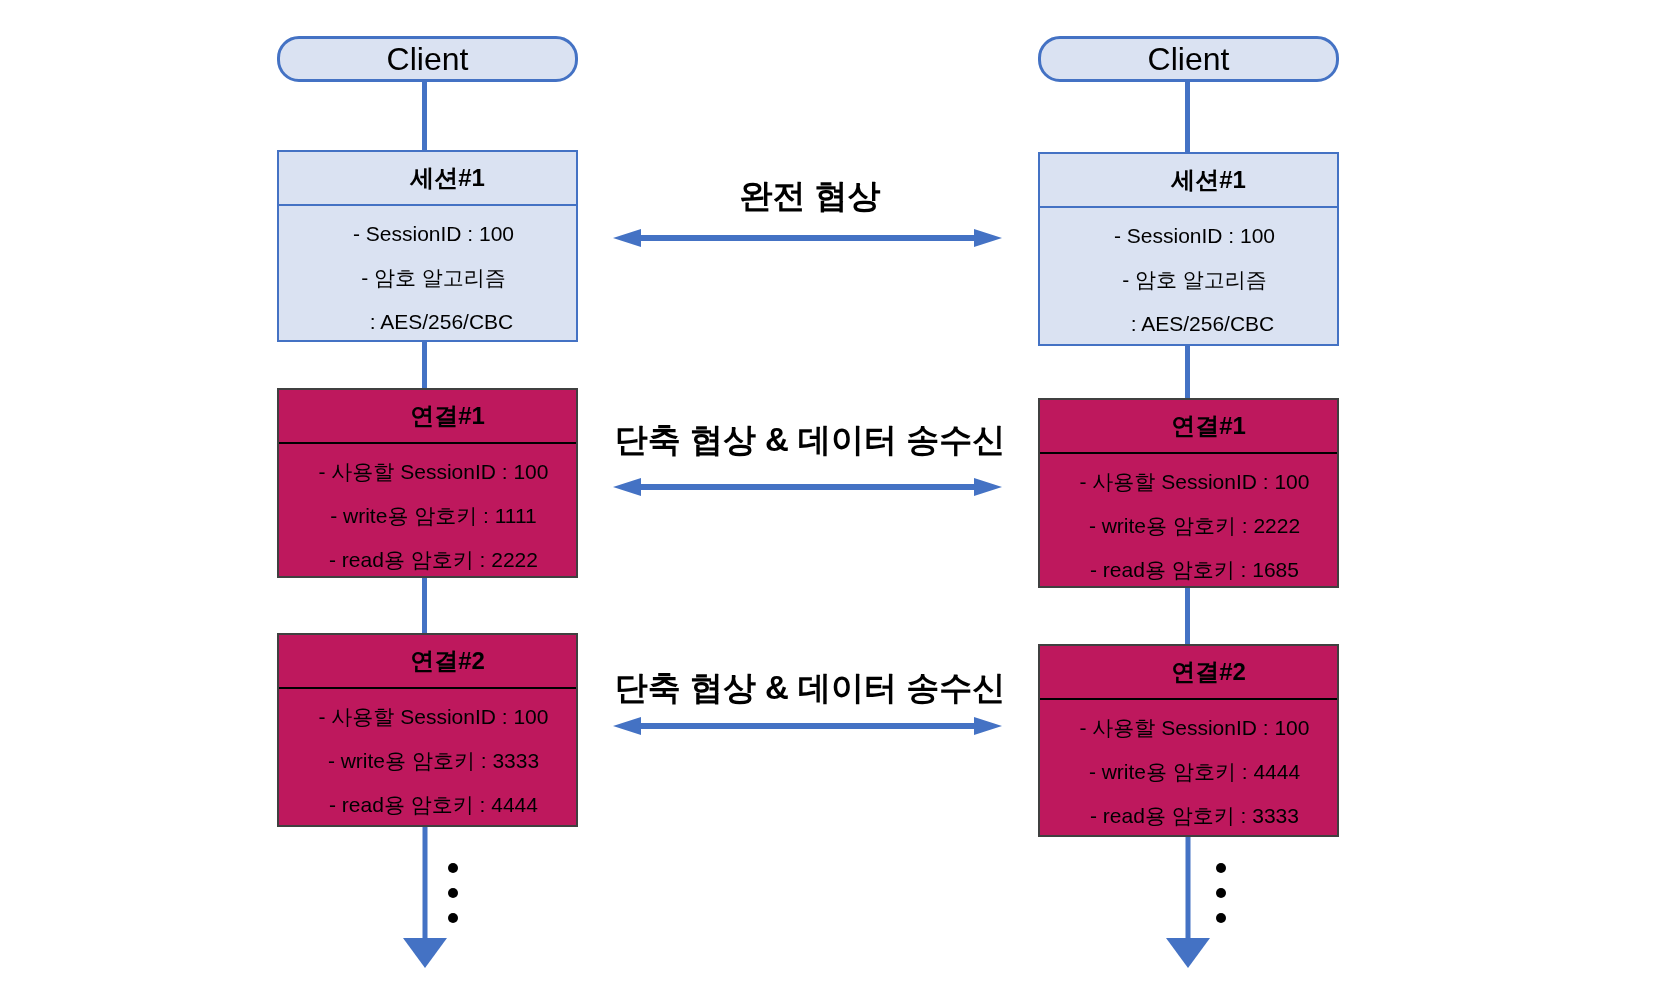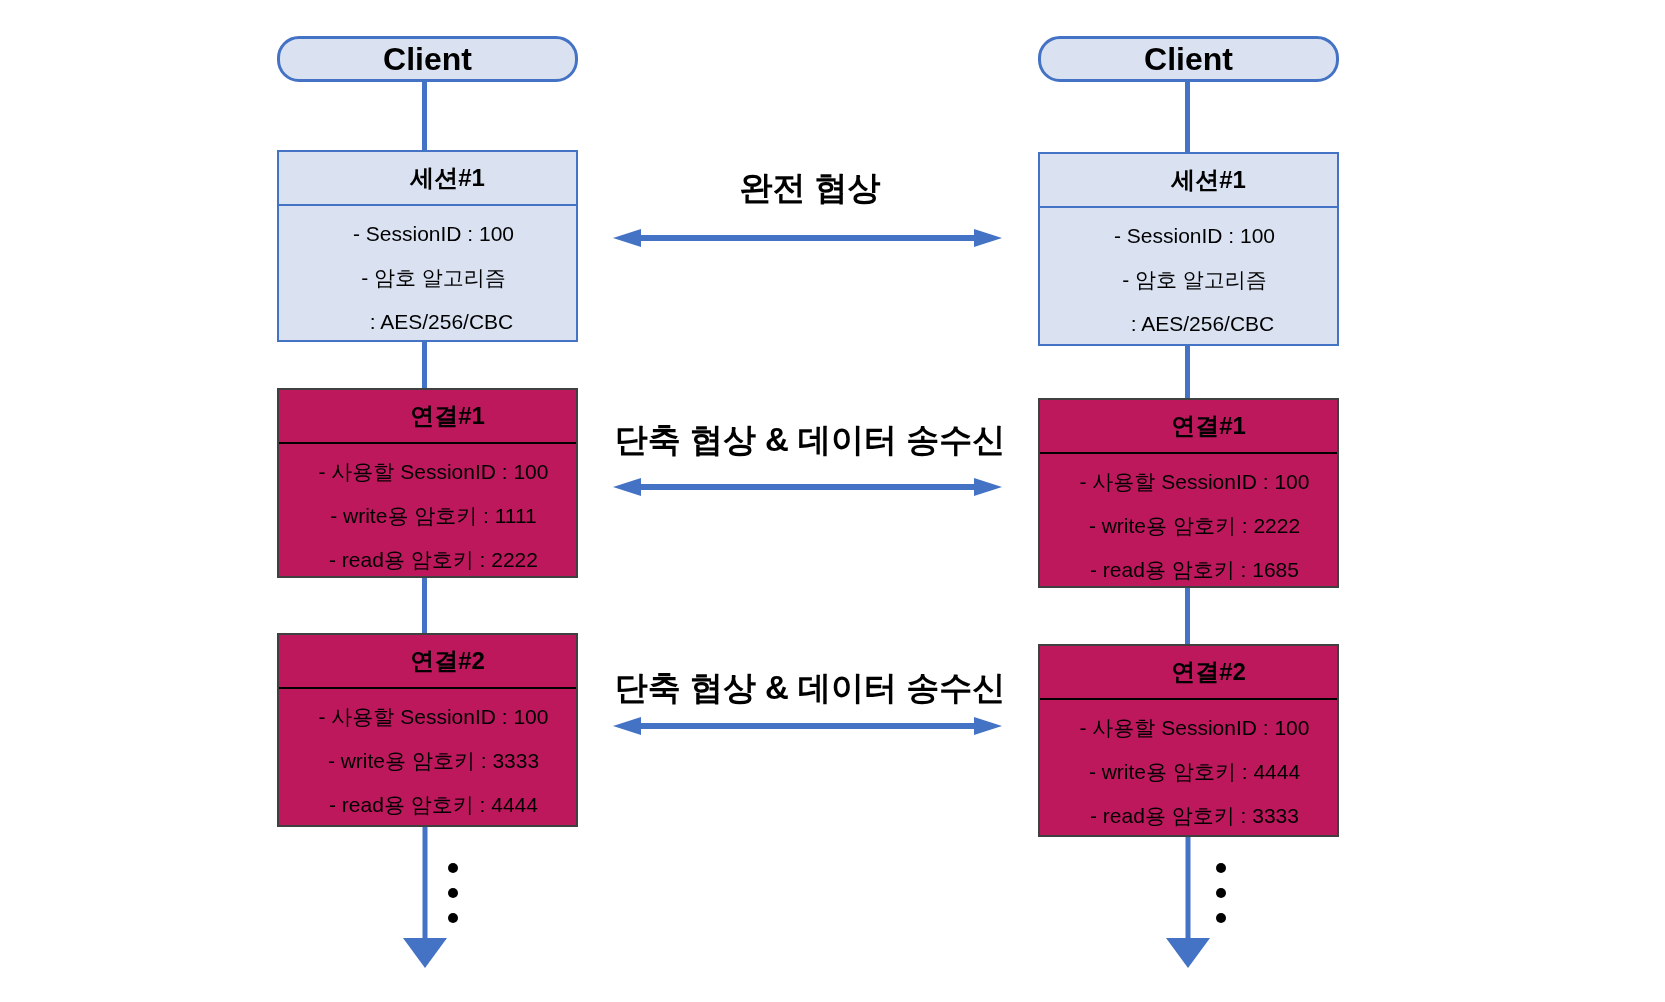--- a/index.html
+++ b/index.html
@@ -11,21 +11,21 @@
   .canvas{
     position:relative;width:1665px;height:1002px;background:#ffffff;overflow:hidden;
     font-family:"Liberation Sans","DejaVu Sans",sans-serif;color:var(--ink);
   }
 
   
   .pill{
     position:absolute;width:301px;height:46px;box-sizing:border-box;
     background:var(--fill);border:3px solid var(--blue);border-radius:22px;
     display:flex;align-items:center;justify-content:center;
-    font-size:32px;font-weight:bold;color:#000;
+    font-size:32px;font-weight:normal;color:#000;
   }
 
   
   .vline{position:absolute;width:5px;background:var(--blue);}
 
   
   .box{position:absolute;width:301px;box-sizing:border-box;background:#be185d;border:2px solid #404040;}
   .box.blue{background:var(--fill);border:2px solid var(--blue);}
   .box-header{
     height:52px;display:flex;align-items:center;justify-content:center;
@@ -143,21 +143,21 @@
   <div class="varrow" style="left:1166px;top:837px;height:131px;">
     <div class="vshaft" style="height:102px;"></div>
     <div class="vhead"></div>
   </div>
   <div class="dots" style="left:1216px;top:863px;">
     <div class="dot"></div>
     <div class="dot"></div>
     <div class="dot"></div>
   </div>
 
-  <div class="msg-label" style="top:166px;">완전 협상</div>
+  <div class="msg-label" style="top:174px;">완전 협상</div>
   <div class="harrow" style="top:228px;">
     <span class="head-left"></span>
     <span class="hshaft"></span>
     <span class="head-right"></span>
   </div>
 
   <div class="msg-label" style="top:418px;">단축 협상 &amp; 데이터 송수신</div>
   <div class="harrow" style="top:477px;">
     <span class="head-left"></span>
     <span class="hshaft"></span>

